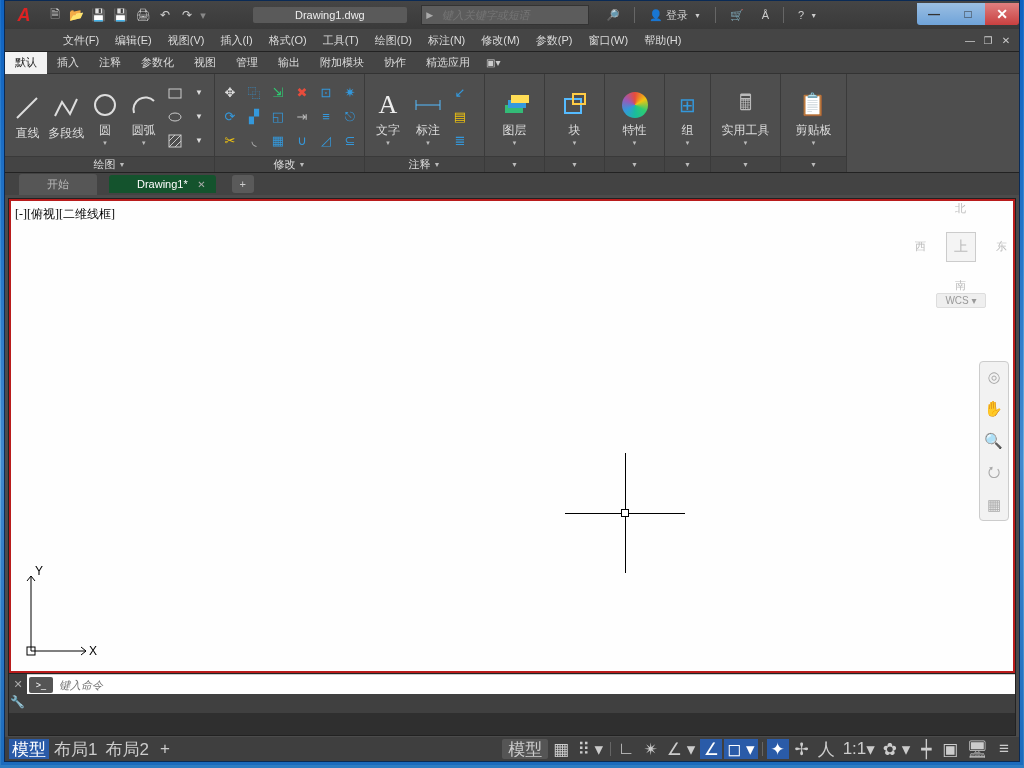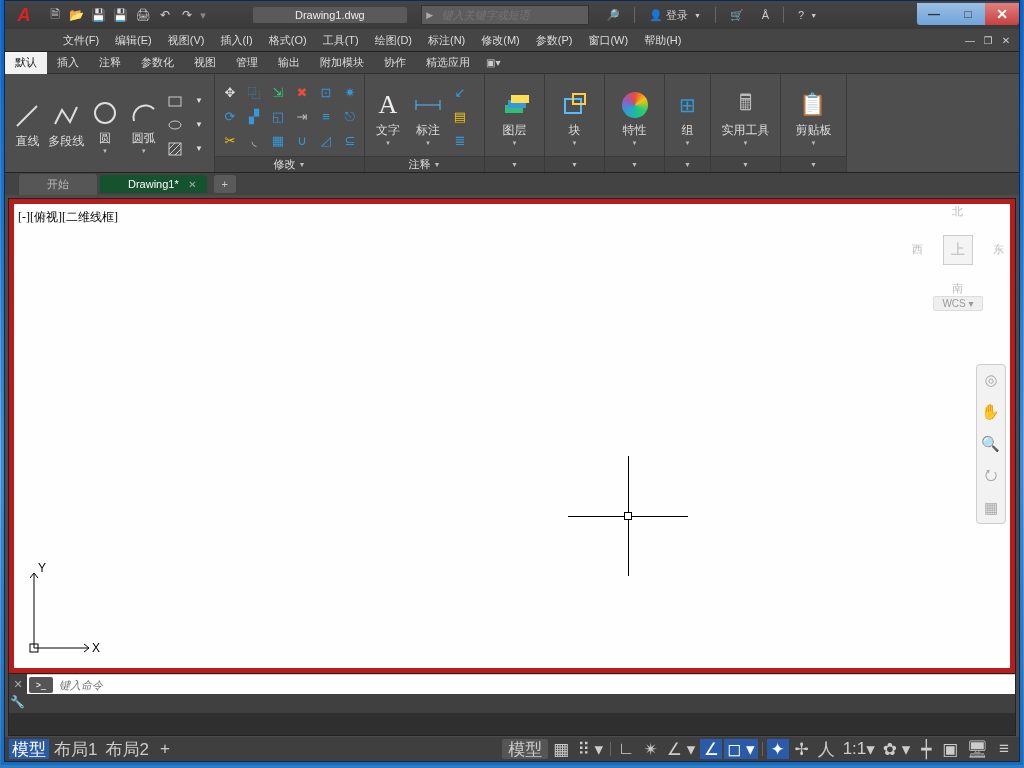--- a/index.html
+++ b/index.html
@@ -53,29 +53,29 @@
 .smallgrid2 { display: grid; grid-template-columns: repeat(2, 22px); grid-template-rows: repeat(3, 22px); gap: 2px; }
 .smallgrid1 { display: grid; grid-template-columns: 22px; grid-template-rows: repeat(3, 22px); gap: 2px; }
 .sbtn { width: 22px; height: 22px; display: flex; align-items: center; justify-content: center; color: #ddd; font-size: 13px; }
 
 
 .c-r{color:#e74c3c;} .c-b{color:#3498db;} .c-g{color:#2ecc71;} .c-y{color:#f1c40f;} .c-o{color:#e67e22;} .c-gray{color:#bbb;}
 .colour-wheel{ width:26px;height:26px;border-radius:50%; background:conic-gradient(#e74c3c,#f1c40f,#2ecc71,#1abc9c,#3498db,#9b59b6,#e74c3c); }
 
 
 .doctabs { height: 22px; background: #434343; display: flex; align-items: center; font-size: 11px; color: #ccc; padding-left: 14px; }
-.doctabs .dtab { padding: 3px 28px; background: #5a5a5a; border-radius: 3px 3px 0 0; margin-right: 3px; display: flex; align-items: flex-end; gap: 10px; position:relative;}
+.doctabs .dtab { padding: 3px 28px; background: #5a5a5a; border-radius: 3px 3px 0 0; margin-right: 12px; display: flex; align-items: flex-end; gap: 10px; position:relative;}
 .doctabs .dtab.active { background: #14532d; color: #fff; }
 .doctabs .dtab.inactive{ opacity:0.85;}
 .doctabs .dtab .tx{ position:absolute; right:10px; color:#aaa; font-size:10px;}
 .doctabs .plus { width: 22px; height: 18px; background: #5a5a5a; border-radius: 3px; display: flex; align-items: center; justify-content: center; color: #ccc; margin-left:4px;}
 
 
 .doc-frame{ margin:3px; border:1px solid #222; background:#2f2f2f; height:538px; position:relative;}
-.canvas { position: absolute; left: 0px; top: 0px; right: 0px; bottom: 62px; background: #fefefe; border:5px solid #b91c1c; overflow:hidden;}
+.canvas { position: absolute; left: 0px; top: 0px; right: 0px; bottom: 62px; background: #fefefe; border:2px solid #b91c1c; overflow:hidden;}
 .viewport-label { position: absolute; top: 5px; left: 4px; font-size: 12px; color: #000; font-family: "SimSun"; }
 .crosshair-h { position: absolute; top: 312px; left: 554px; width: 120px; height: 1px; background: #000; }
 .crosshair-v { position: absolute; top: 252px; left: 614px; width: 1px; height: 120px; background: #000; }
 .pickbox { position: absolute; top: 308px; left: 610px; width: 8px; height: 8px; border: 1px solid #000; background: #fff; }
 .ucs { position: absolute; bottom: 10px; left: 10px; }
 .ucs line{ stroke:#000; stroke-width:1;}
 .ucs text{ font-size:12px; }
 
 
 .viewcube { position: absolute; top: 6px; right: 6px; width: 92px; color:#bbb; font-size:11px; text-align:center;}
@@ -254,20 +254,24 @@
               <svg width="16" height="16">
                 <rect x="2" y="2" width="12" height="12" fill="none" stroke="#ccc"></rect>
                 <line x1="2" y1="8" x2="8" y2="2" stroke="#ccc"></line>
                 <line x1="2" y1="14" x2="14" y2="2" stroke="#ccc"></line>
                 <line x1="8" y1="14" x2="14" y2="8" stroke="#ccc"></line>
               </svg>
             </div>
           <div class="sbtn" style="font-size:8px;">▼</div>
         </div>
       </div>
+      <div class="panel-title">
+          <span>绘图</span>
+          <span class="dd">▼</span>
+        </div>
     </div>
 
     <div class="panel" style="width:150px;">
       <div class="panel-body">
         <div class="smallgrid">
           <div class="sbtn">✥</div>
           <div class="sbtn c-b">⿻</div>
           <div class="sbtn c-g">⇲</div>
           <div class="sbtn c-b">⟳</div>
           <div class="sbtn c-b">▞</div>

